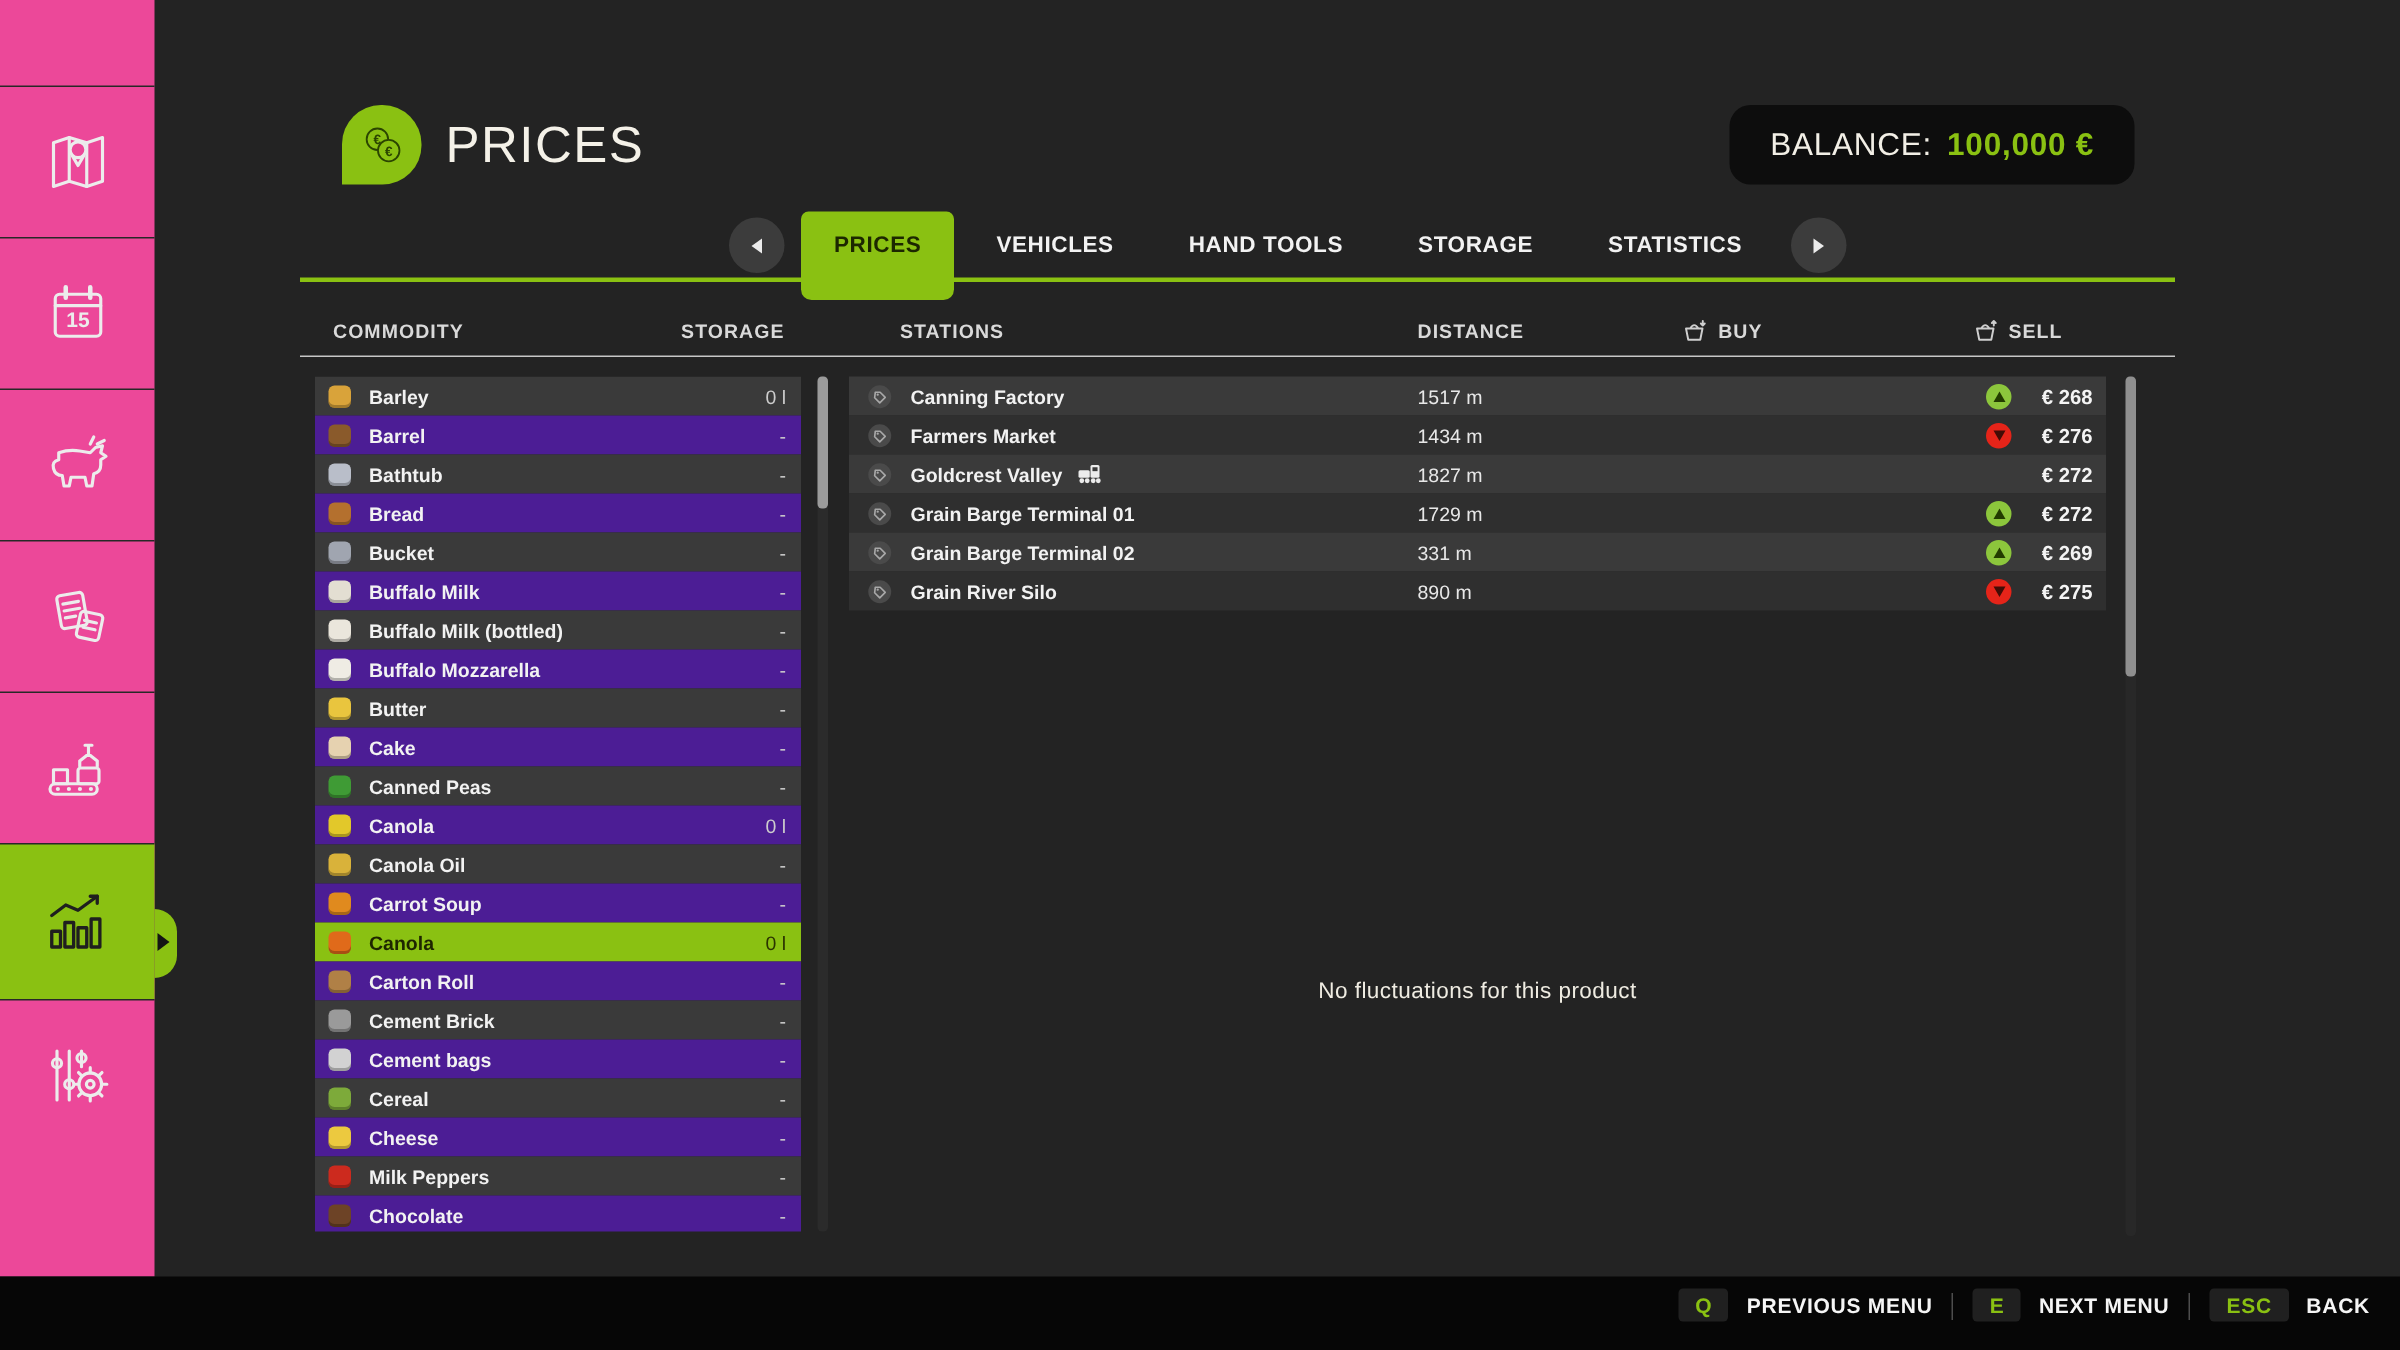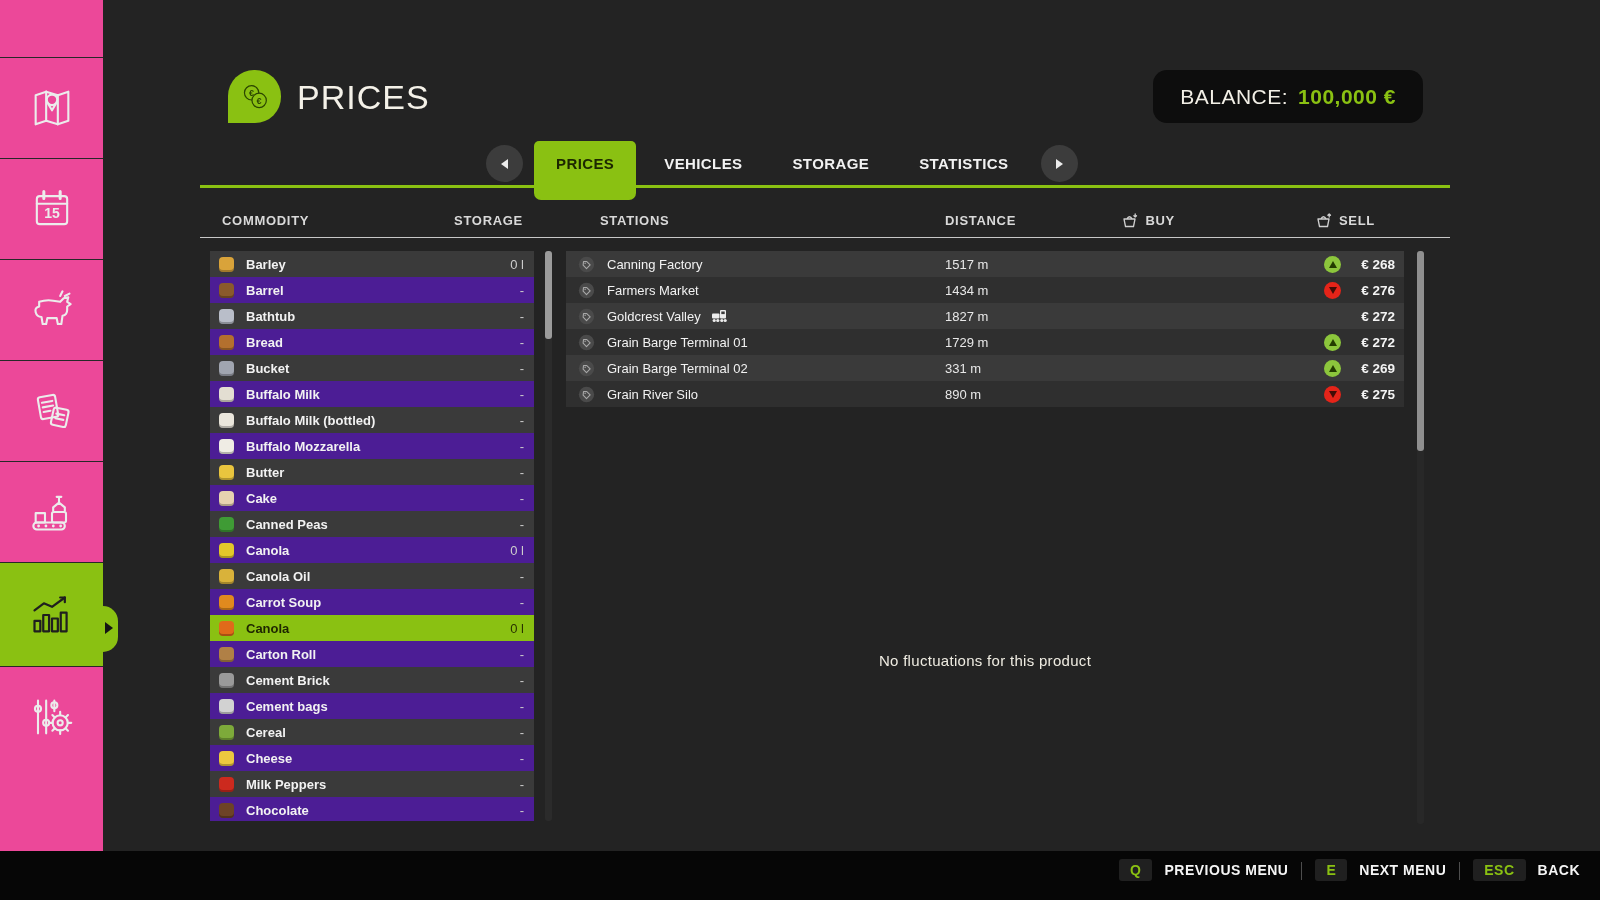--- a/index.html
+++ b/index.html
@@ -61,21 +61,21 @@
   .c-row.selected .c-name{color:#1e2600;} .c-row.selected .c-storage{color:#2a3300;}
   .scrollbar{position:absolute;width:7px;background:#2b2b2b;border-radius:3px;}
   .scroll-thumb{position:absolute;left:0;top:0;width:7px;background:#9b9b9b;border-radius:3px;}
 
   
   .station-list{position:absolute;left:566px;top:251px;width:838px;}
   .s-row{height:26px;display:flex;align-items:center;position:relative;padding-left:12px;
          box-sizing:border-box;}
   .s-row.even{background:#3a3a3a;} .s-row.odd{background:#2f2f2f;}
   .s-icon{width:17px;height:17px;margin-right:12px;flex:none;}
-  .s-name{font-size:13px;font-weight:normal;color:#f2f2f2;white-space:nowrap;}
+  .s-name{font-size:13px;font-weight:bold;color:#f2f2f2;white-space:nowrap;}
   .train-icon{margin-left:10px;}
   .s-distance{position:absolute;left:379px;font-size:13px;color:#e8e8e8;}
   .s-trend{position:absolute;right:63px;width:17px;height:17px;border-radius:50%;
            display:flex;align-items:center;justify-content:center;}
   .s-trend.up{background:#8cc63c;} .s-trend.down{background:#e52419;}
   .tri-up{width:0;height:0;border-left:4.5px solid transparent;border-right:4.5px solid transparent;
           border-bottom:7px solid #233c00;}
   .tri-down{width:0;height:0;border-left:4.5px solid transparent;border-right:4.5px solid transparent;
             border-top:7px solid #420c06;}
   .s-price{position:absolute;right:9px;width:58px;text-align:right;font-size:13.5px;
@@ -192,20 +192,21 @@
   <span class="balance-value">100,000 €</span>
 </div>
 
 <div class="tabbar">
   <div class="tab-arrow">
     <div class="tri-left"></div>
   </div>
   <div class="tab-list">
       <div class="tab active">PRICES</div>
       <div class="tab">VEHICLES</div>
+      <div class="tab">HAND TOOLS</div>
       <div class="tab">STORAGE</div>
       <div class="tab">STATISTICS</div>
     </div>
   <div class="tab-arrow">
     <div class="tri-right"></div>
   </div>
 </div>
 <div class="tab-underline"></div>
 
 <div class="col-head" style="left:222px">

